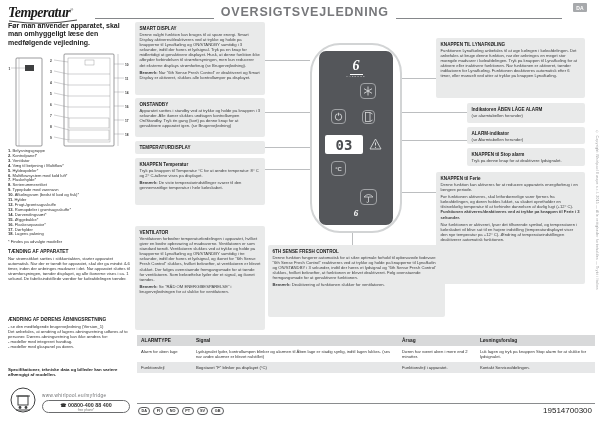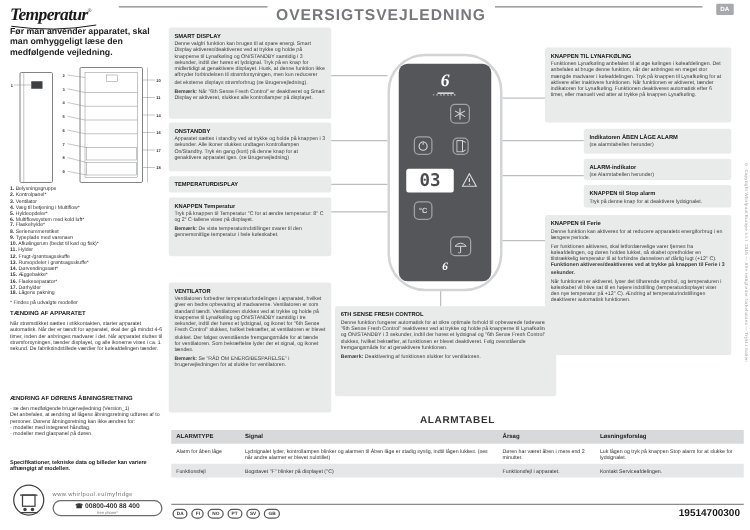--- a/index.html
+++ b/index.html
@@ -6,21 +6,21 @@
   html,body { background:#fff; }
   .page { position:relative; width:600px; height:424px; background:#fff;
           font-family:"Liberation Sans", sans-serif; color:#3f4041; overflow:hidden; }
 
   
   .logo { position:absolute; left:8px; top:3px; width:86px; }
   .logo .brand { font-family:"Liberation Serif", serif; font-style:italic; font-weight:bold;
                  font-size:14px; color:#1a1a1a; letter-spacing:-0.5px; }
   .logo sup { font-size:4px; }
   .logo svg { display:block; margin-top:-2px; }
-  .title-row { position:absolute; left:95px; right:38px; top:5px; display:flex; align-items:flex-start; gap:7px; }
+  .title-row { position:absolute; left:95px; right:38px; top:5px; display:flex; align-items:flex-end; gap:7px; }
   .title-rule { border-top:1px solid #85878a; height:0; }
   .rule-l { flex:138; } .rule-r { flex:193; }
   .page-title { font-size:12.5px; font-weight:bold; color:#77787b; letter-spacing:0.8px; white-space:nowrap; }
   .lang-badge { position:absolute; right:13px; top:3px; background:#a7a9ac; color:#fff;
                 font-size:5px; font-weight:bold; padding:1.5px 3.5px; border-radius:1px; }
 
   
   .left-col { position:absolute; left:8px; top:22px; width:122px; }
   .intro { font-size:7px; font-weight:bold; line-height:1.18; color:#222; }
   .diagrams { position:absolute; top:30px; left:0; width:122px; height:96px; }
@@ -109,21 +109,21 @@
   .t-head { background:#d8d9da; margin-top:4px; }
   .t-head > div { font-size:4.8px; font-weight:bold; padding:3px 4px; color:#222; }
   .t-row > div { font-size:4.2px; line-height:5px; padding:3px 4px; color:#333; }
   .t-row.alt { background:#e6e7e8; }
 
   
   .foot-rule { position:absolute; left:137px; top:403px; width:458px; height:1px; background:#8a8c8e; }
   .langs { position:absolute; left:138px; top:407px; display:flex; gap:3px; }
   .langs span { border:0.8px solid #58595b; border-radius:5px; font-size:3.8px; color:#333;
                 padding:0.8px 2.4px; font-weight:bold; }
-  .doc-number { position:absolute; right:8px; top:406px; font-size:8px; font-weight:bold; color:#1a1a1a; }
+  .doc-number { position:absolute; right:8px; top:406px; font-size:8px; font-weight:normal; color:#1a1a1a; }
   .side-print { position:absolute; right:1px; top:130px; writing-mode:vertical-rl;
                 font-size:3.4px; color:#9b9c9e; letter-spacing:0.3px; }
 
   svg .ln { stroke:#58595b; stroke-width:0.6; fill:none; }
   svg .lt { stroke:#8a8c8e; stroke-width:0.4; fill:none; }
 </style>
 </head>
 <body>
 
 <div class="page">
@@ -368,21 +368,20 @@
           <path d="M1 5 Q5.5 0 10 5 Z" stroke="#d7d8d9" stroke-width="0.8" fill="none"></path>
           <line x1="5.5" y1="5" x2="5.5" y2="10" stroke="#d7d8d9" stroke-width="0.8"></line>
           <path d="M5.5 10 Q4.5 11 3.5 10" stroke="#d7d8d9" stroke-width="0.8" fill="none"></path>
         </svg>
       </div>
       <div class="p-six-sm">6</div>
     </div>
   </div>
 
   <div class="alarm">
-    <div class="alarm-title">ALARMTABEL</div>
     <div class="t-grid t-head">
       <div>ALARMTYPE</div>
       <div>Signal</div>
       <div>Årsag</div>
       <div>Løsningsforslag</div>
     </div>
     <div class="t-grid t-row">
       <div>Alarm for åben låge</div>
       <div>Lydsignalet lyder, kontrollampen blinker og alarmen til Åben låge er stadig synlig, indtil lågen lukkes. (ses når andre alarmer er blevet nulstillet)</div>
       <div>Døren har været åben i mere end 2 minutter.</div>

